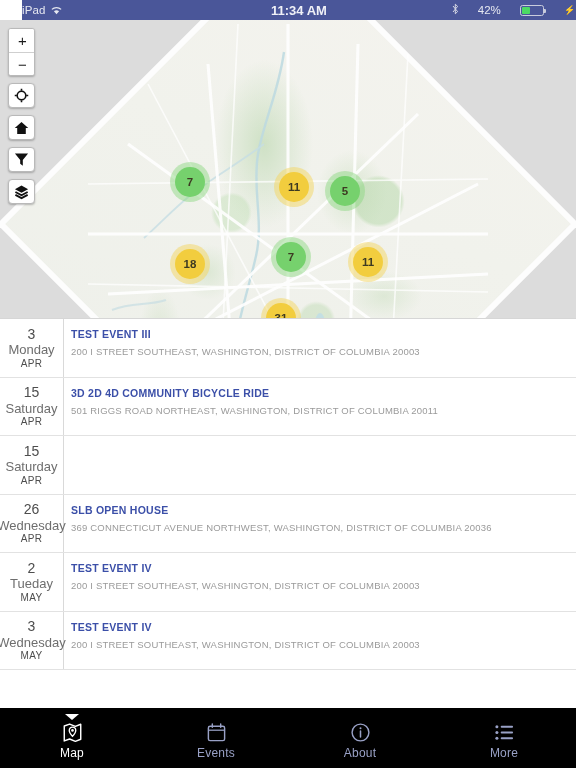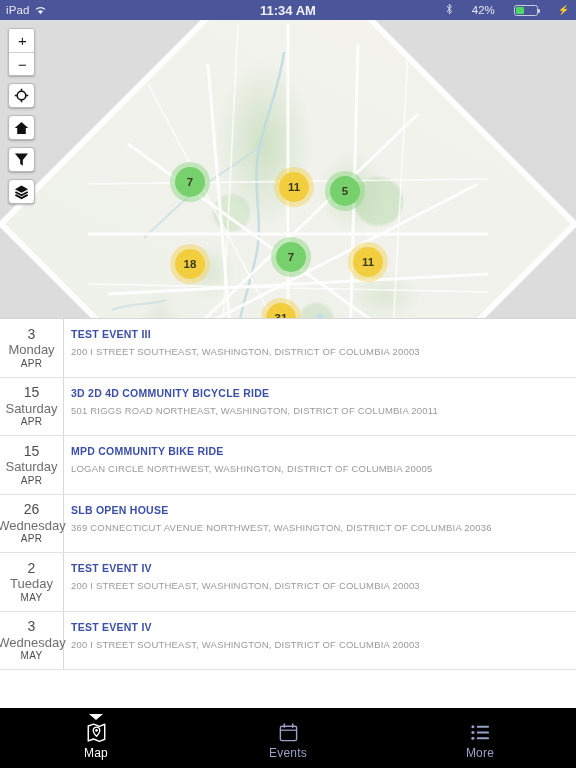--- a/index.html
+++ b/index.html
@@ -17,22 +17,23 @@
     background: #ffffff;
   }
 
   
   .statusbar {
     height: 20px; flex: 0 0 20px;
     background: #4a5699;
     color: #e8eaf2;
     display: flex; align-items: center;
     font-size: 11px;
-    padding: 0 6px;
+    padding: 0 0;
     position: relative;
+    margin-left: 22px;
   }
   .sb-left { display: flex; align-items: center; gap: 5px; }
   .sb-device { font-size: 11.5px; letter-spacing: .1px; color:#e6e8f1; }
   .wifi-icon { display:inline-block; width:13px; height:10px; position:relative; }
   .sb-center {
     position: absolute; left: 0; right: 0; text-align: center;
     font-size: 13px; font-weight: 700; color: #f0f1f7; pointer-events:none;
   }
   .sb-right {
     margin-left: auto; display: flex; align-items: center; gap: 19px;
@@ -332,24 +333,20 @@
           <div class="ev-title">3D 2D 4D COMMUNITY BICYCLE RIDE</div>
           <div class="ev-addr">501 RIGGS ROAD NORTHEAST, WASHINGTON, DISTRICT OF COLUMBIA 20011</div>
         </div>
       </div>
       <div class="event-row">
         <div class="ev-date">
           <div class="ev-day-num">15</div>
           <div class="ev-weekday">Saturday</div>
           <div class="ev-month">APR</div>
         </div>
-        <div class="ev-body">
-          <div class="ev-title">MPD COMMUNITY BIKE RIDE</div>
-          <div class="ev-addr">LOGAN CIRCLE NORTHWEST, WASHINGTON, DISTRICT OF COLUMBIA 20005</div>
-        </div>
       </div>
       <div class="event-row">
         <div class="ev-date">
           <div class="ev-day-num">26</div>
           <div class="ev-weekday">Wednesday</div>
           <div class="ev-month">APR</div>
         </div>
         <div class="ev-body">
           <div class="ev-title">SLB OPEN HOUSE</div>
           <div class="ev-addr">369 CONNECTICUT AVENUE NORTHWEST, WASHINGTON, DISTRICT OF COLUMBIA 20036</div>
@@ -397,20 +394,30 @@
       <div class="tab-icon">
         <svg width="21" height="21" viewBox="0 0 22 22">
           <rect x="2.5" y="4.5" width="17" height="15" rx="1.8" fill="none" stroke="#99a1c6" stroke-width="1.5"></rect>
           <path d="M2.5 8.6 H19.5" stroke="#99a1c6" stroke-width="1.3"></path>
           <path d="M6.6 2 V5.6 M15.4 2 V5.6" stroke="#99a1c6" stroke-width="1.5" stroke-linecap="round"></path>
         </svg>
       </div>
       <div class="tab-label">Events</div>
     </div>
 
+    <div class="tab">
+      <div class="tab-icon">
+        <svg width="21" height="21" viewBox="0 0 22 22">
+          <circle cx="11" cy="11" r="8.8" fill="none" stroke="#99a1c6" stroke-width="1.5"></circle>
+          <circle cx="11" cy="6.6" r="1.05" fill="#99a1c6"></circle>
+          <path d="M11 9.4 V15.6" stroke="#99a1c6" stroke-width="1.6" stroke-linecap="round"></path>
+        </svg>
+      </div>
+      <div class="tab-label">About</div>
+    </div>
 
     <div class="tab">
       <div class="tab-icon">
         <svg width="21" height="19" viewBox="0 0 22 20">
           <g fill="#99a1c6">
             <circle cx="3" cy="4" r="1.6"></circle>
               <rect x="7" y="3" width="13" height="2" rx="1"></rect>
             <circle cx="3" cy="10" r="1.6"></circle>
               <rect x="7" y="9" width="13" height="2" rx="1"></rect>
             <circle cx="3" cy="16" r="1.6"></circle>

